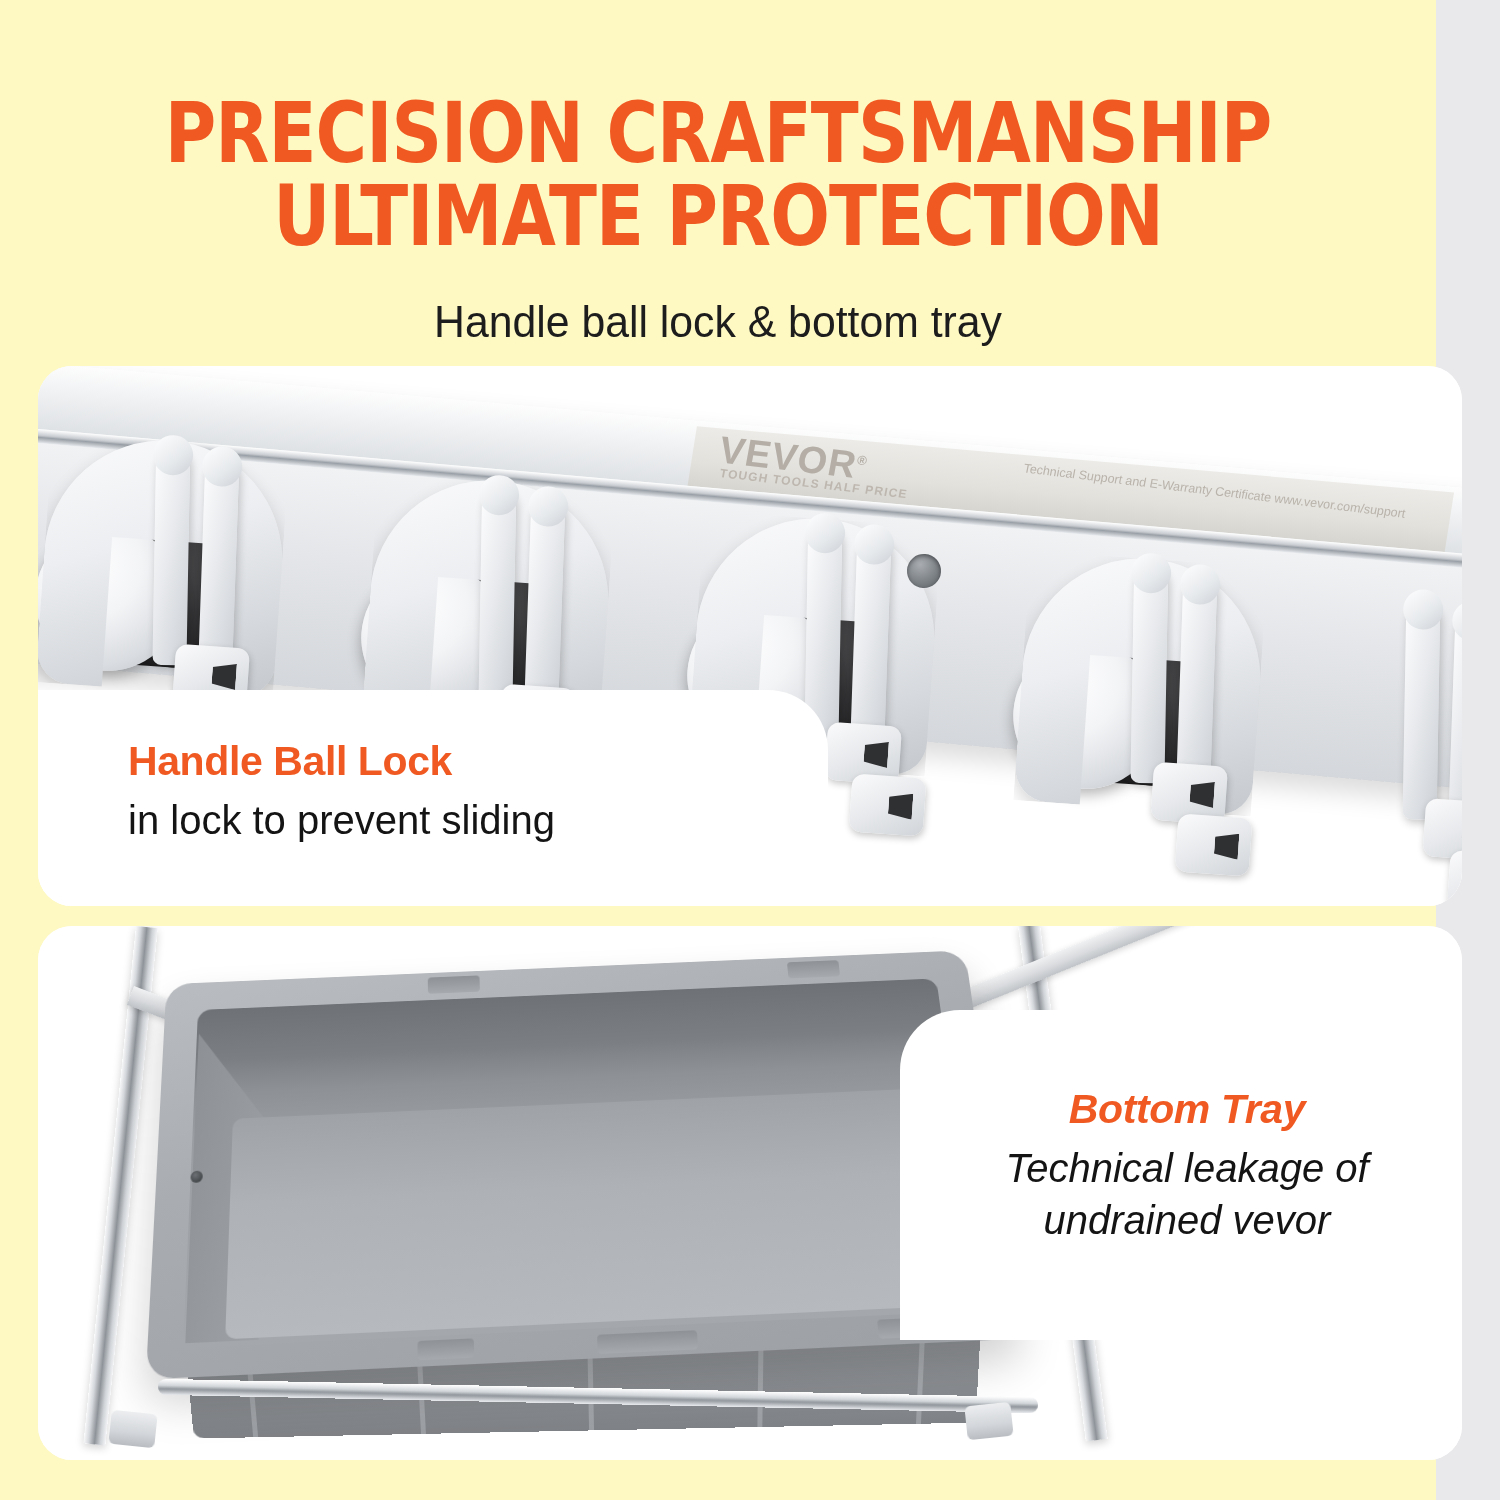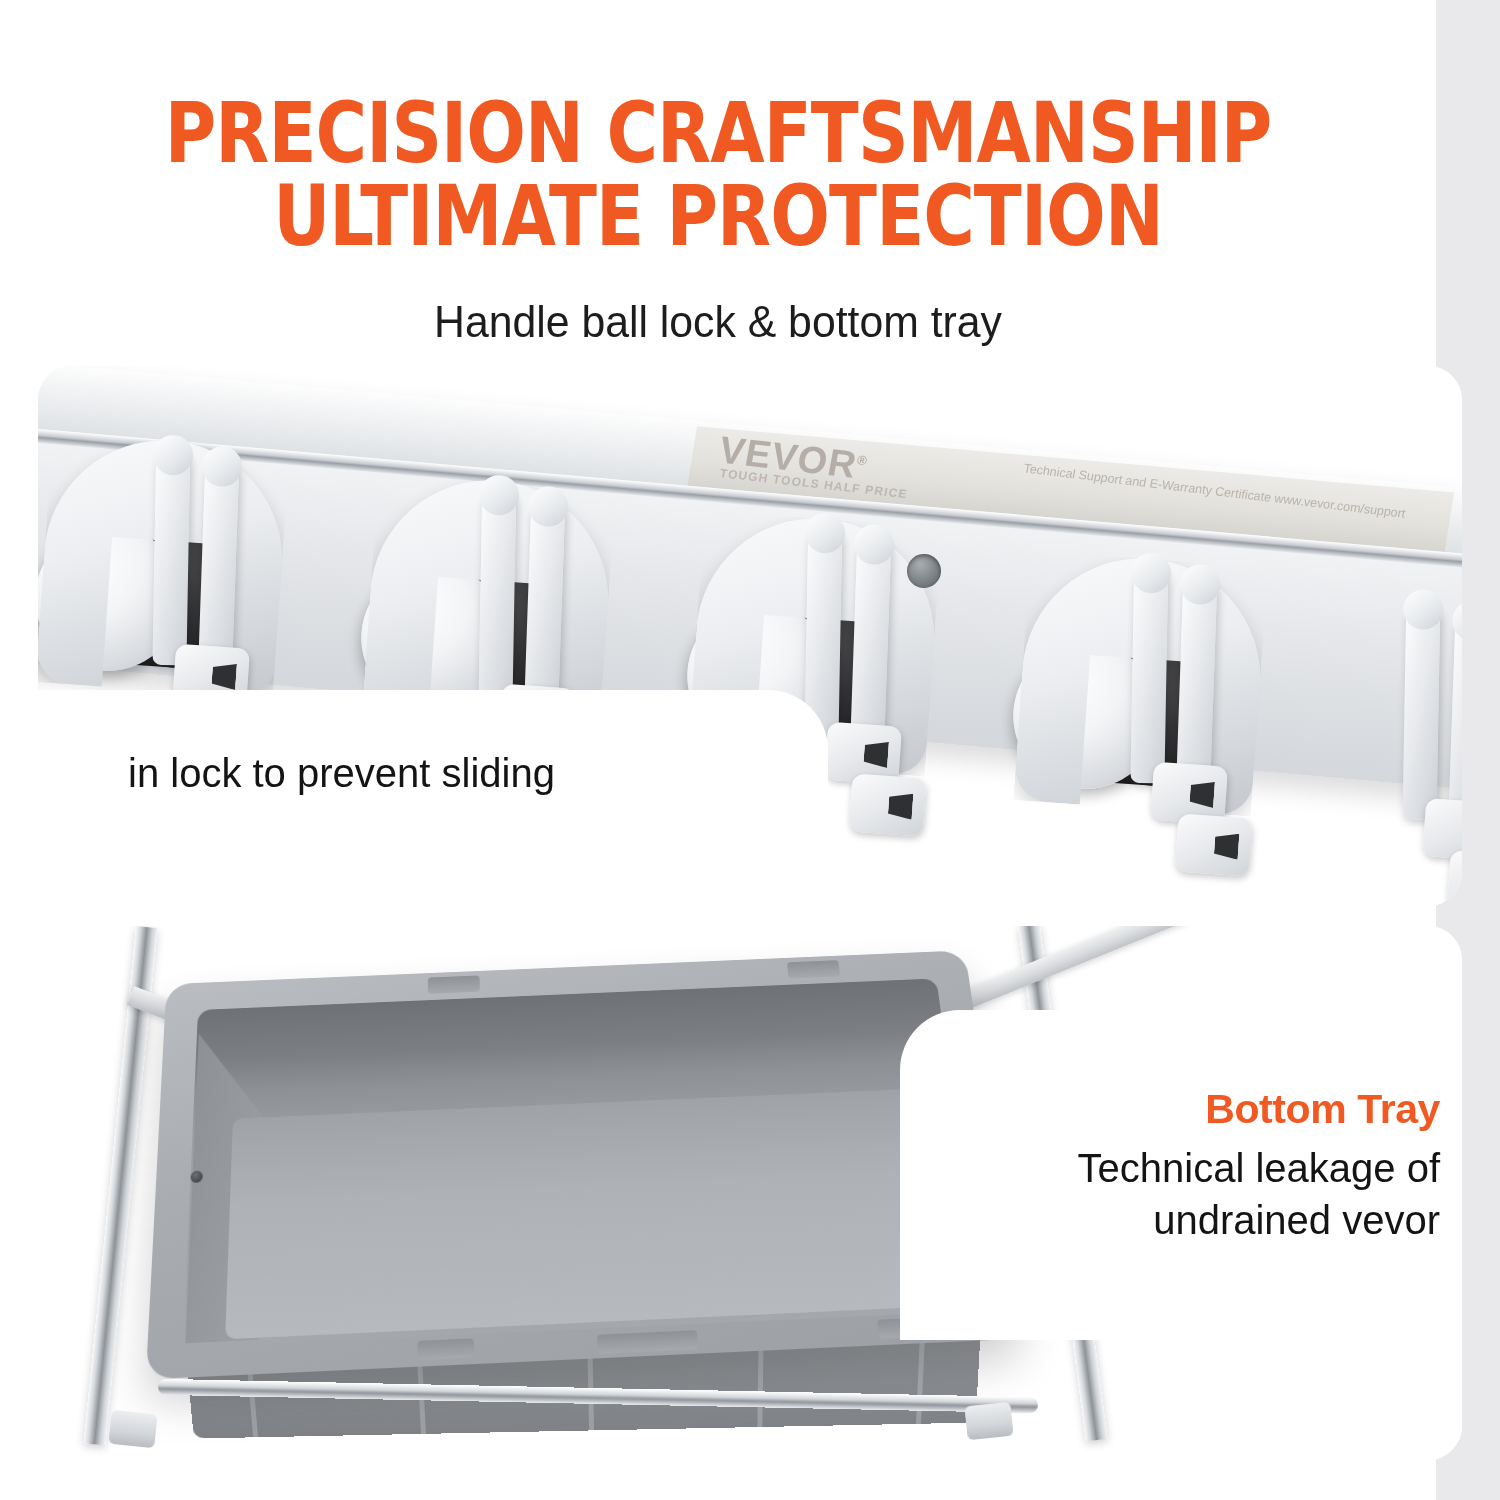--- a/index.html
+++ b/index.html
@@ -7,21 +7,21 @@
   html, body {
     width:1500px; height:1500px;
     background:#e9e9eb;
     font-family:"Liberation Sans", sans-serif;
     overflow:hidden;
   }
 
   #page {
     position:relative;
     width:1436px; height:1500px;
-    background:#ffffff;
+    background:#fef9c3;
   }
 
   
   .headline {
     position:absolute;
     left:0; right:0; top:92px;
     text-align:center;
     color:#f05a22;
     font-family:"Liberation Sans Narrow","DejaVu Sans Condensed","Liberation Sans", sans-serif;
     font-weight:bold;
@@ -246,21 +246,21 @@
   .callout { position:absolute; }
   .callout .title {
     color:#f05a22; font-weight:bold; font-size:41px; letter-spacing:-0.4px;
     white-space:nowrap;
   }
   .callout .body {
     color:#141414; font-size:40px; font-weight:400; line-height:1.30;
     margin-top:9px;
   }
   #callout-lock  { left:128px; top:738px; text-align:left; }
-  #callout-tray  { left:934px; top:1086px; width:506px; text-align:right; }
+  #callout-tray  { left:934px; top:1086px; width:506px; text-align:center;font-style:italic; }
 </style>
 </head>
 <body>
 
 <div id="page">
 
   <div class="headline">
     <span>PRECISION CRAFTSMANSHIP</span>
     <span class="l2">ULTIMATE PROTECTION</span>
   </div>
@@ -336,20 +336,21 @@
         <div class="arm" style="left:144px; top:30px; transform:rotate(-2deg);"></div>
         <div class="latch" style="left:124px; top:218px;"></div>
         <div class="latch" style="left:152px; top:268px;"></div>
       </div>
 
       <div style="position:absolute; left:0; top:324px; width:790px; height:216px; background:#fff; border-radius:0 60px 0 34px;"></div>
     </div>
   </div>
 
   <div class="callout" id="callout-lock">
+    <div class="title">Handle Ball Lock</div>
     <div class="body">
       <div>in lock to prevent sliding</div>
     </div>
   </div>
 
   <div class="card" id="card-bottom">
 
     <div class="photo-bot">
 
       <div class="leg" id="leg-l"></div>

